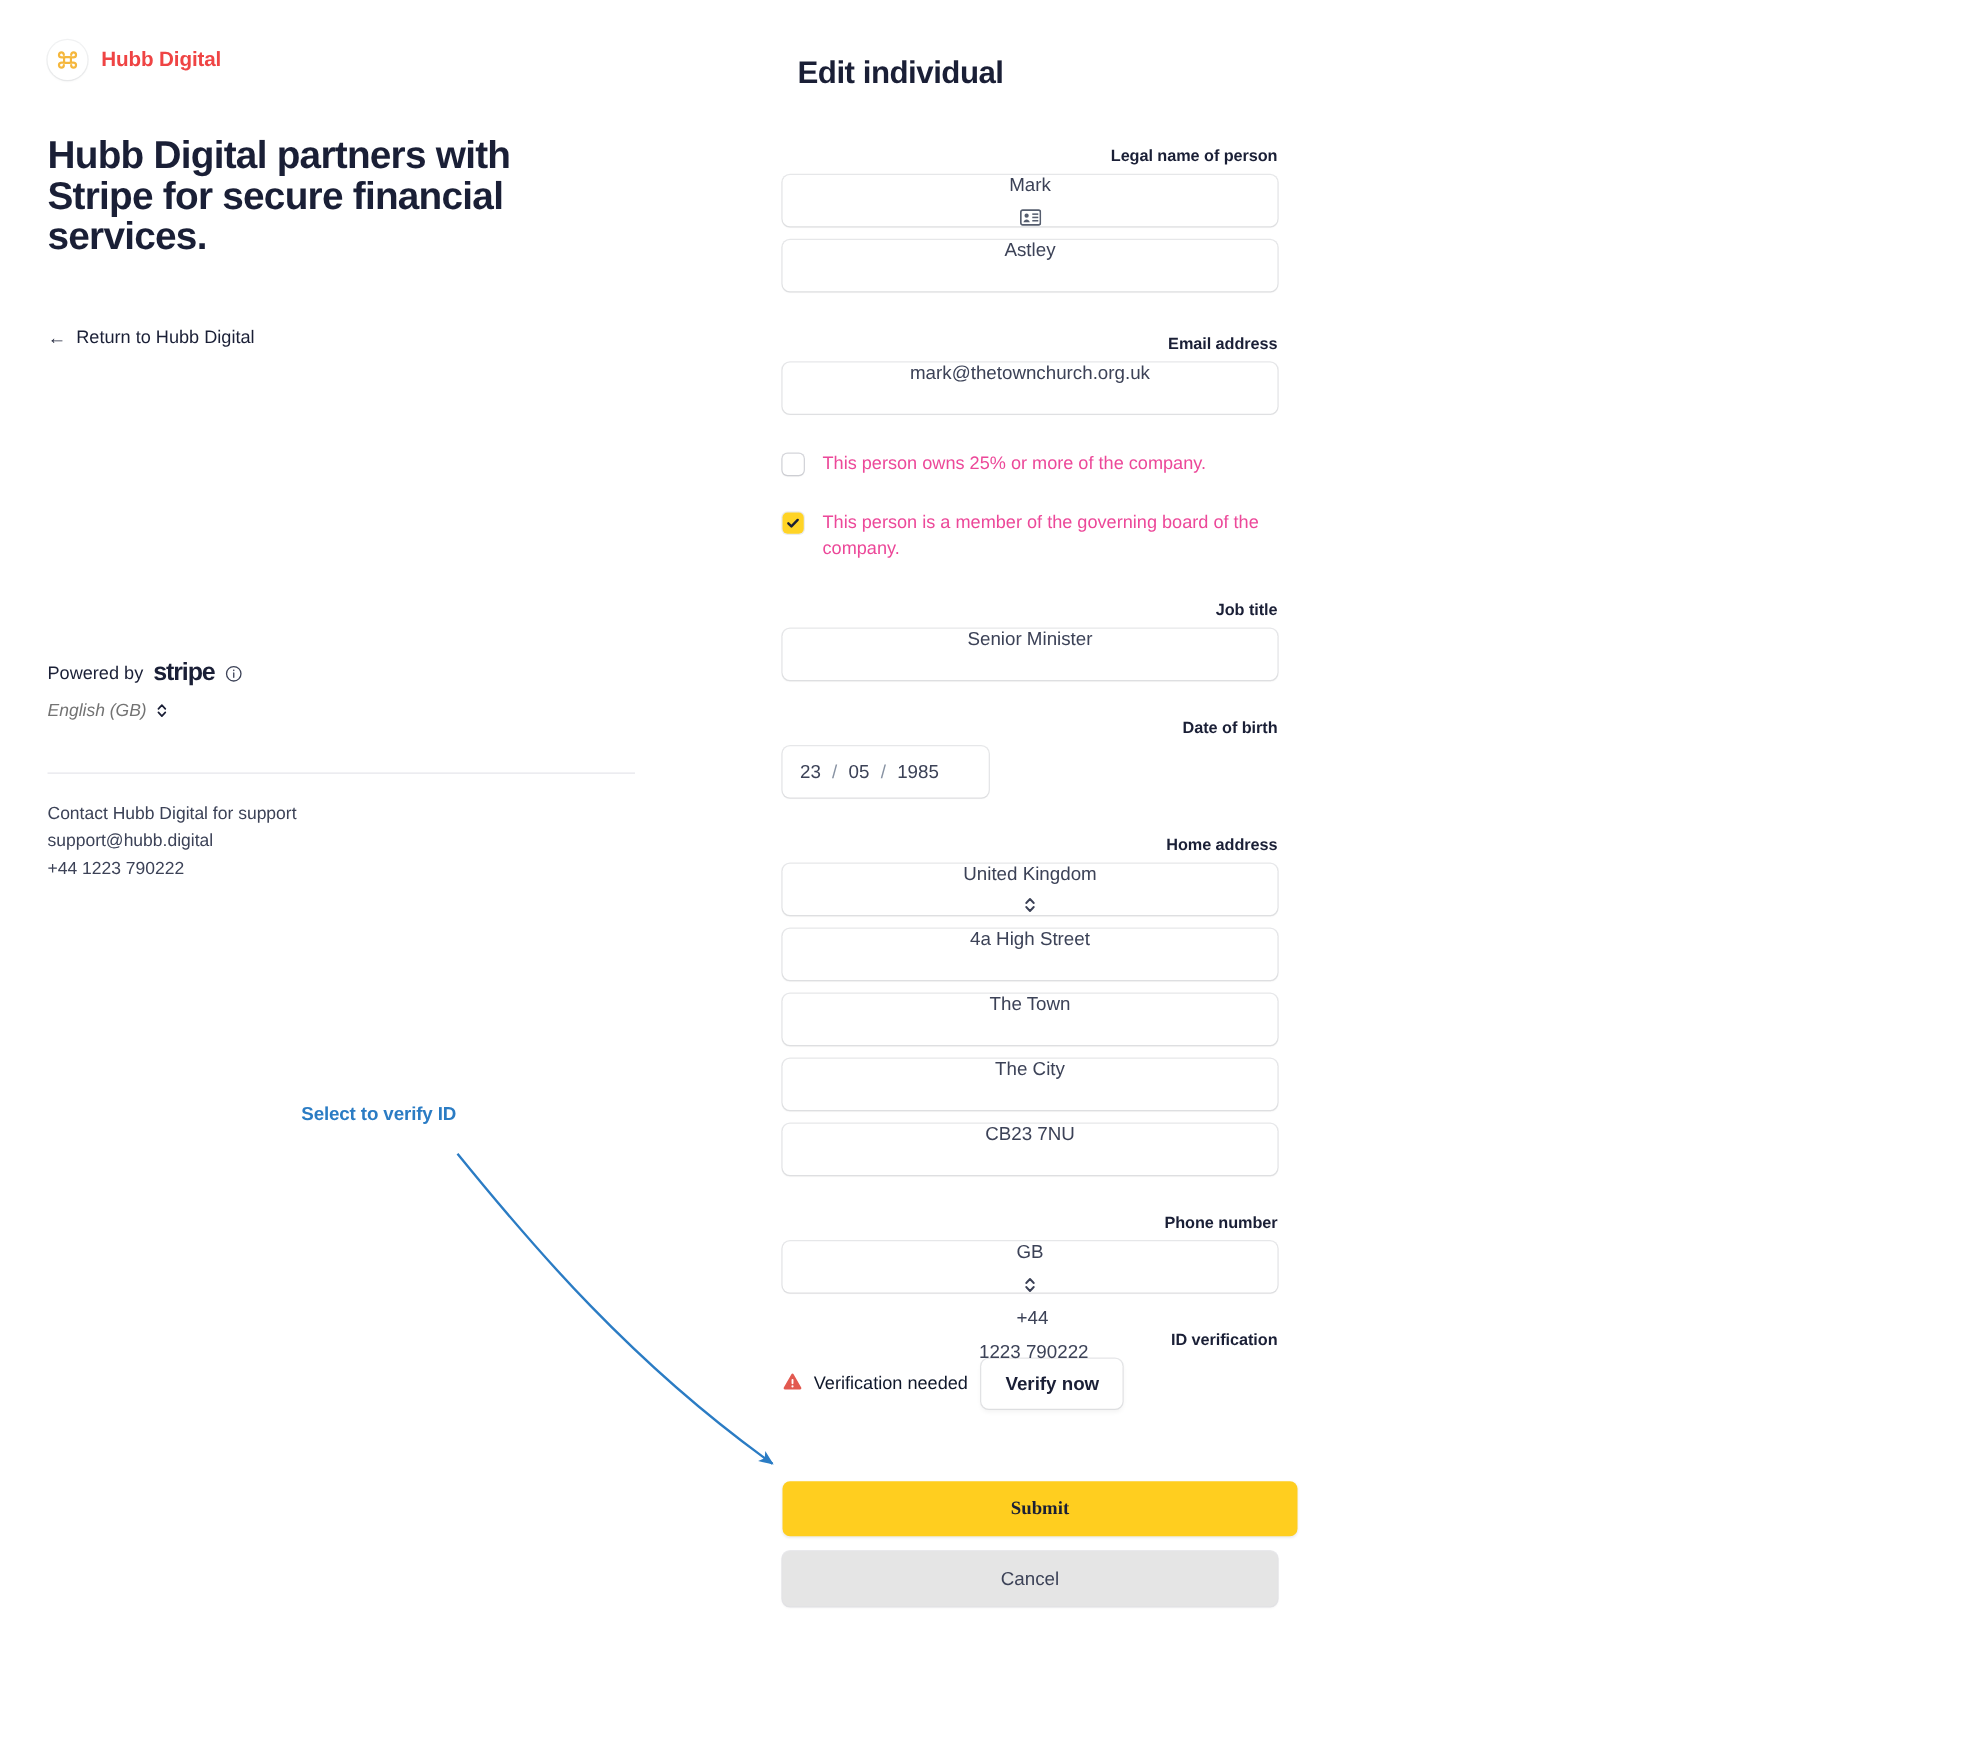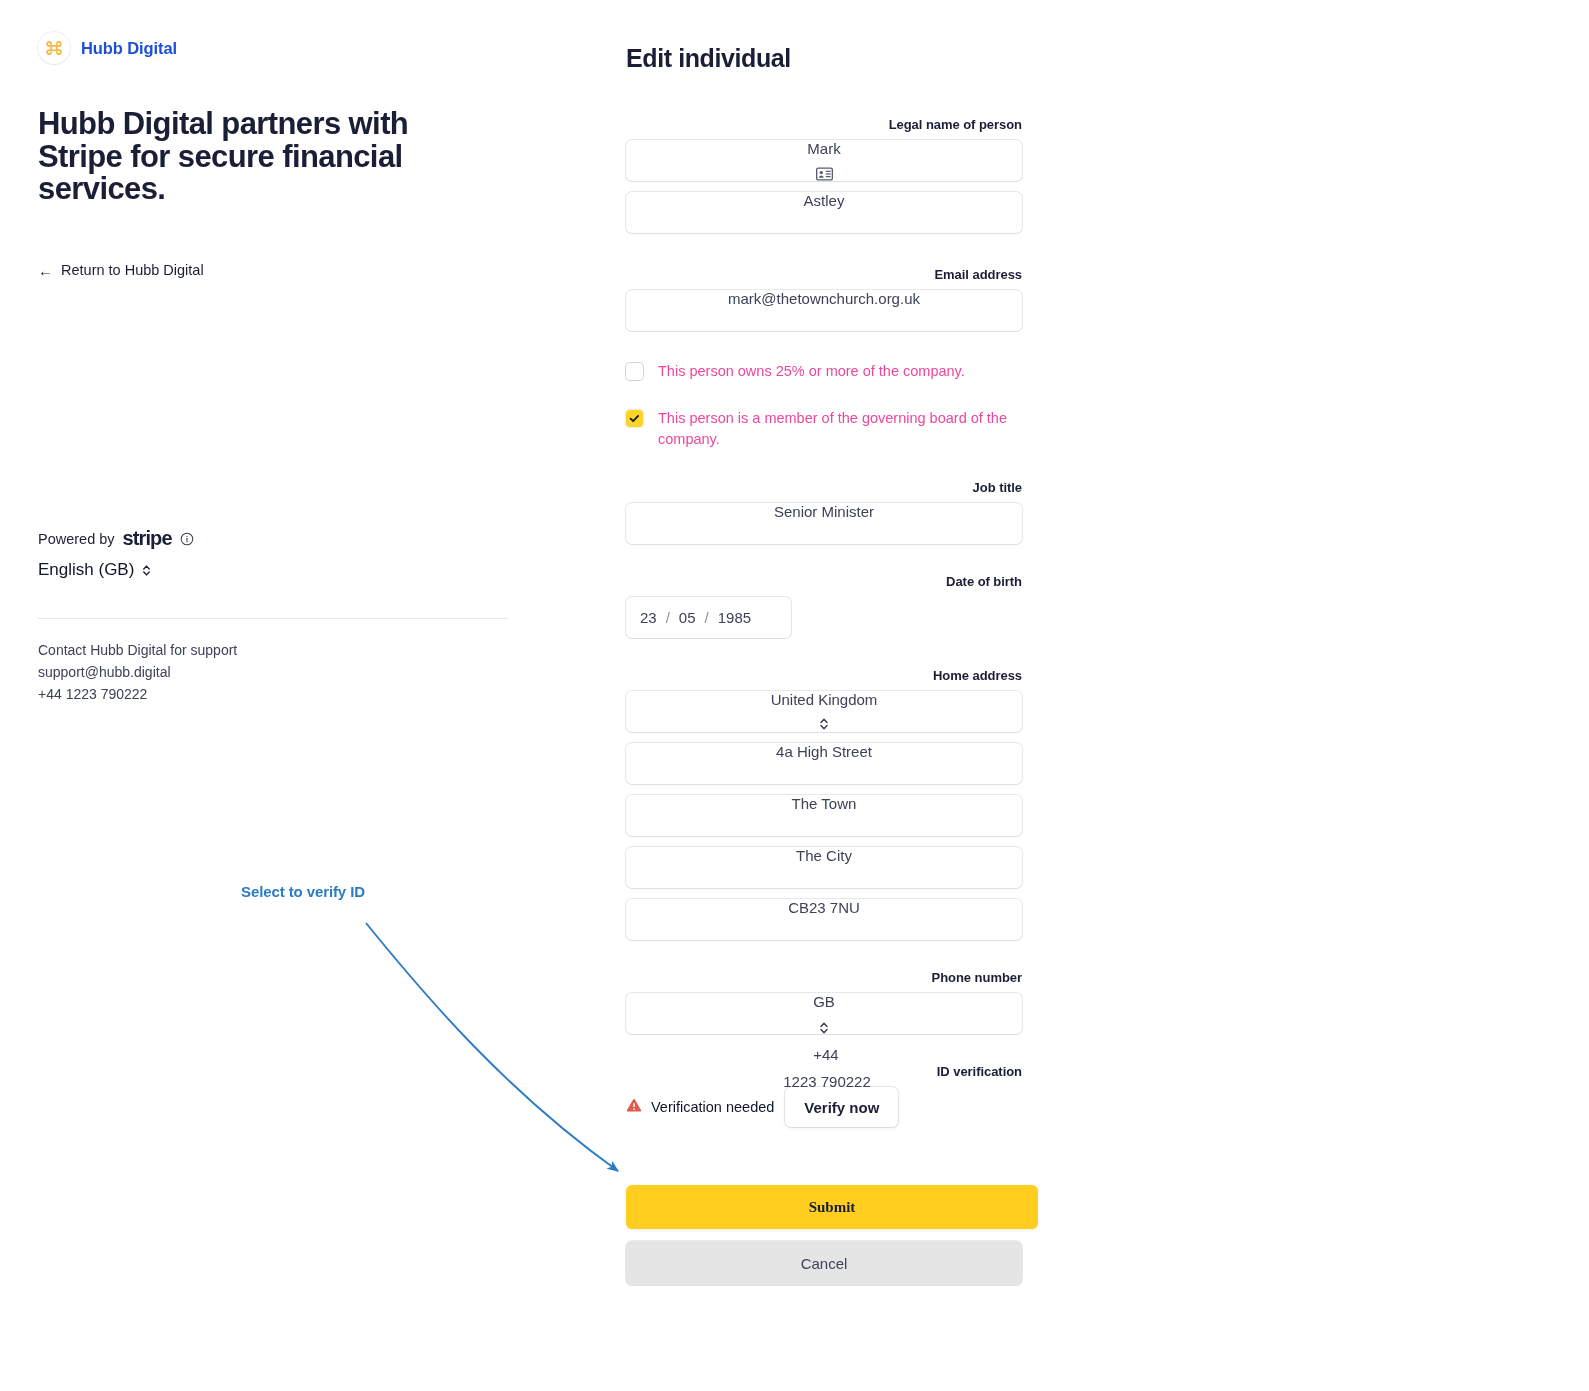--- a/index.html
+++ b/index.html
@@ -17,21 +17,21 @@
   .left { position: absolute; left: 38px; top: 28px; width: 480px; }
 
   .brand-row { display: flex; align-items: center; gap: 11px; height: 40px; }
   .brand-logo {
     width: 32px; height: 32px; border-radius: 50%;
     background: #ffffff;
     box-shadow: 0 0 0 1px rgba(60,66,87,.07), 0 1px 2px rgba(0,0,0,.06);
     display: flex; align-items: center; justify-content: center;
     flex: 0 0 auto;
   }
-  .brand-name { font-size: 16.5px; font-weight: 600; color: #1d4ed8; letter-spacing: -0.1px; }
+  .brand-name { font-size: 16.5px; font-weight: 600; color: #ef4444; letter-spacing: -0.1px; }
 
   .headline {
     margin-top: 40px;
     font-size: 31px; line-height: 1.05; font-weight: 700;
     letter-spacing: -0.6px; color: #1a1f36; max-width: 400px;
   }
 
   .return-link {
     margin-top: 36px; display: inline-flex; align-items: center; gap: 8px;
     font-size: 14.5px; color: #1a1f36; text-decoration: none; font-weight: 400;
@@ -41,38 +41,38 @@
   .powered { position: absolute; left: 38px; top: 527px; display: flex; align-items: center; gap: 8px; }
   .powered-text { font-size: 14.5px; color: #1a1f36; }
   .stripe-wordmark {
     font-size: 20px; font-weight: 800; letter-spacing: -0.9px;
     color: #1a1f36; font-family: "Liberation Sans", sans-serif;
     transform: translateY(0px);
   }
   .info-icon { width: 14px; height: 14px; display: inline-block; }
 
   .lang { position: absolute; left: 38px; top: 560px; display: flex; align-items: center; gap: 7px; }
-  .lang-label { font-size: 17px; color: #0f172a; }
+  .lang-label { font-size: 14px; color: #737373; font-style: italic; }
 
   .divider { position: absolute; left: 38px; top: 618px; width: 470px; height: 1px; background: #e6e6eb; }
 
   .support { position: absolute; left: 38px; top: 639px; }
   .support div { font-size: 14px; line-height: 22px; color: #3c4257; }
 
   
   .annotation-label {
     position: absolute; left: 241px; top: 883px;
     font-size: 15px; font-weight: 600; color: #2b7cc4;
     letter-spacing: -0.1px; white-space: nowrap;
   }
   .annotation-arrow { position: absolute; left: 330px; top: 905px; width: 330px; height: 300px; pointer-events: none; }
 
   
   .form { position: absolute; left: 626px; top: 44px; width: 396px; }
-  .form-title { font-size: 25px; font-weight: 600; letter-spacing: -0.4px; color: #1a1f36; margin: 0 0 44px 0; }
+  .form-title { font-size: 25px; font-weight: 600; letter-spacing: -0.4px; color: #1a1f36; margin: 0 0 44px 12px; }
 
   .field-label { font-size: 13px; font-weight: 600; color: #1a1f36; margin-bottom: 8px; letter-spacing: -0.05px; text-align: right; }
   .group { margin-bottom: 0; }
 
   .input {
     width: 396px; height: 41px;
     background: #ffffff;
     border-radius: 6px;
     box-shadow: 0 0 0 1px rgba(60,66,87,.13), 0 1px 1px rgba(0,0,0,.04);
     display: flex; align-items: center; padding: 0 14px;

